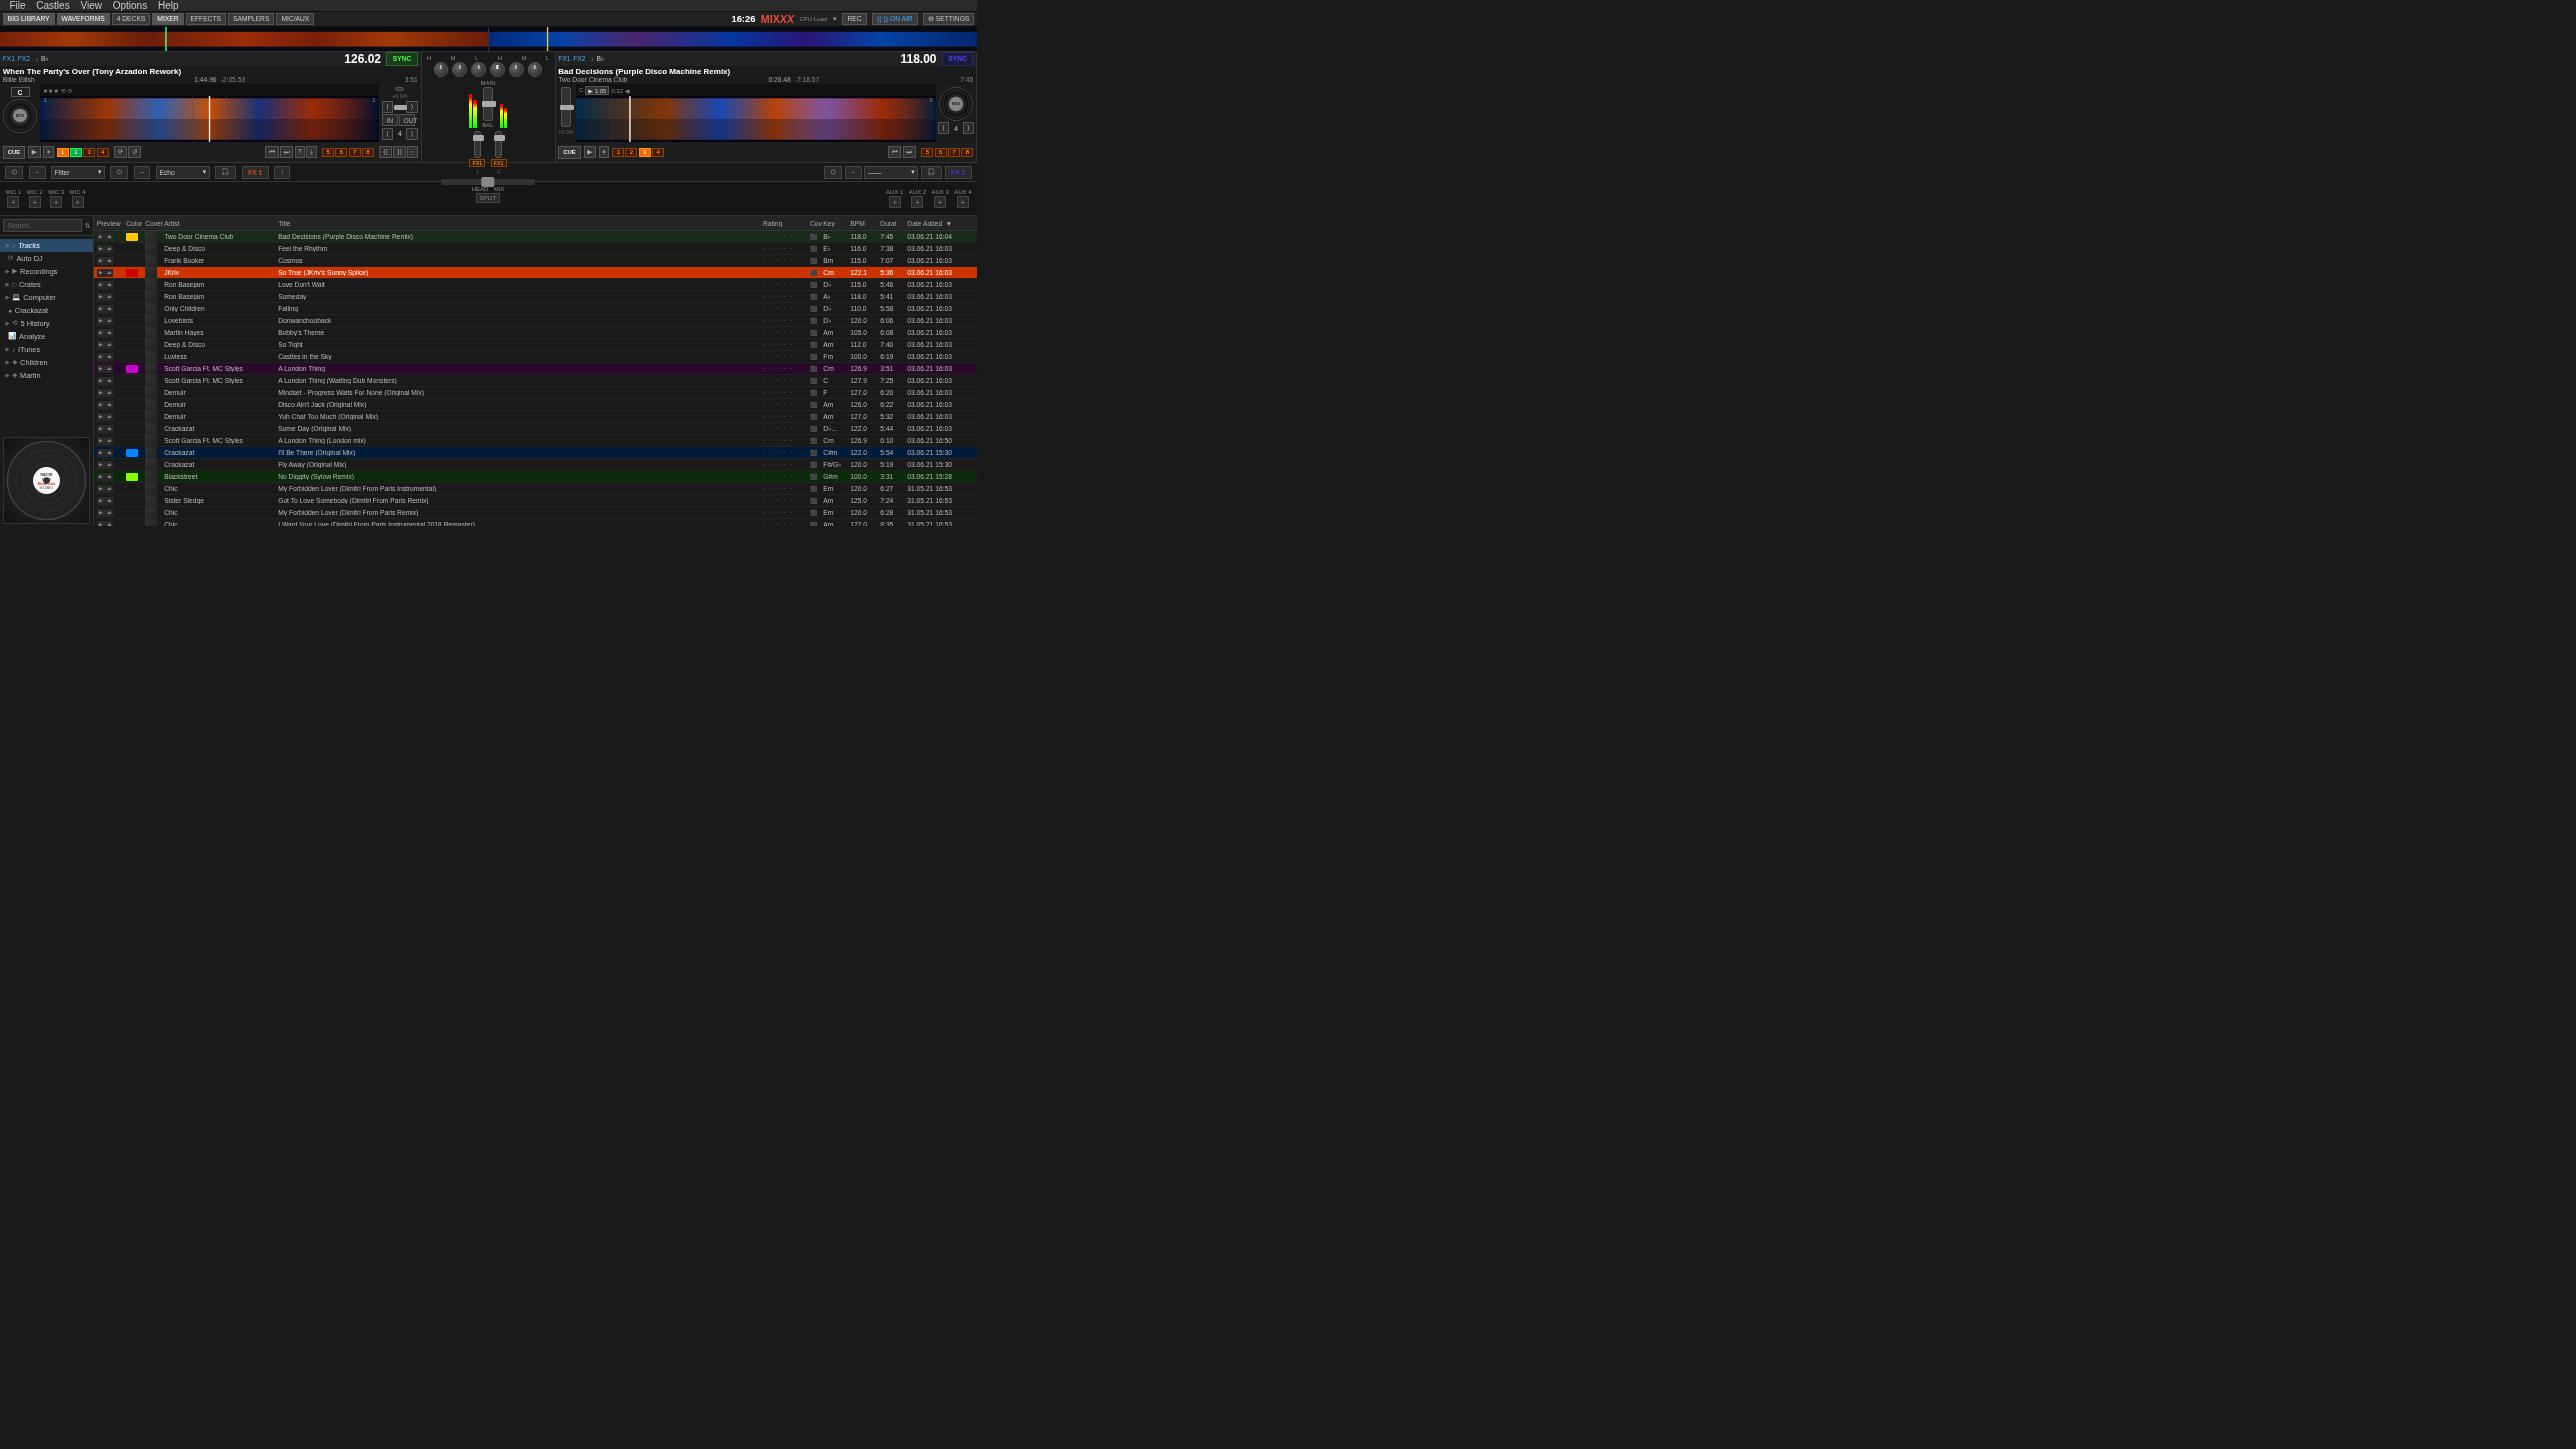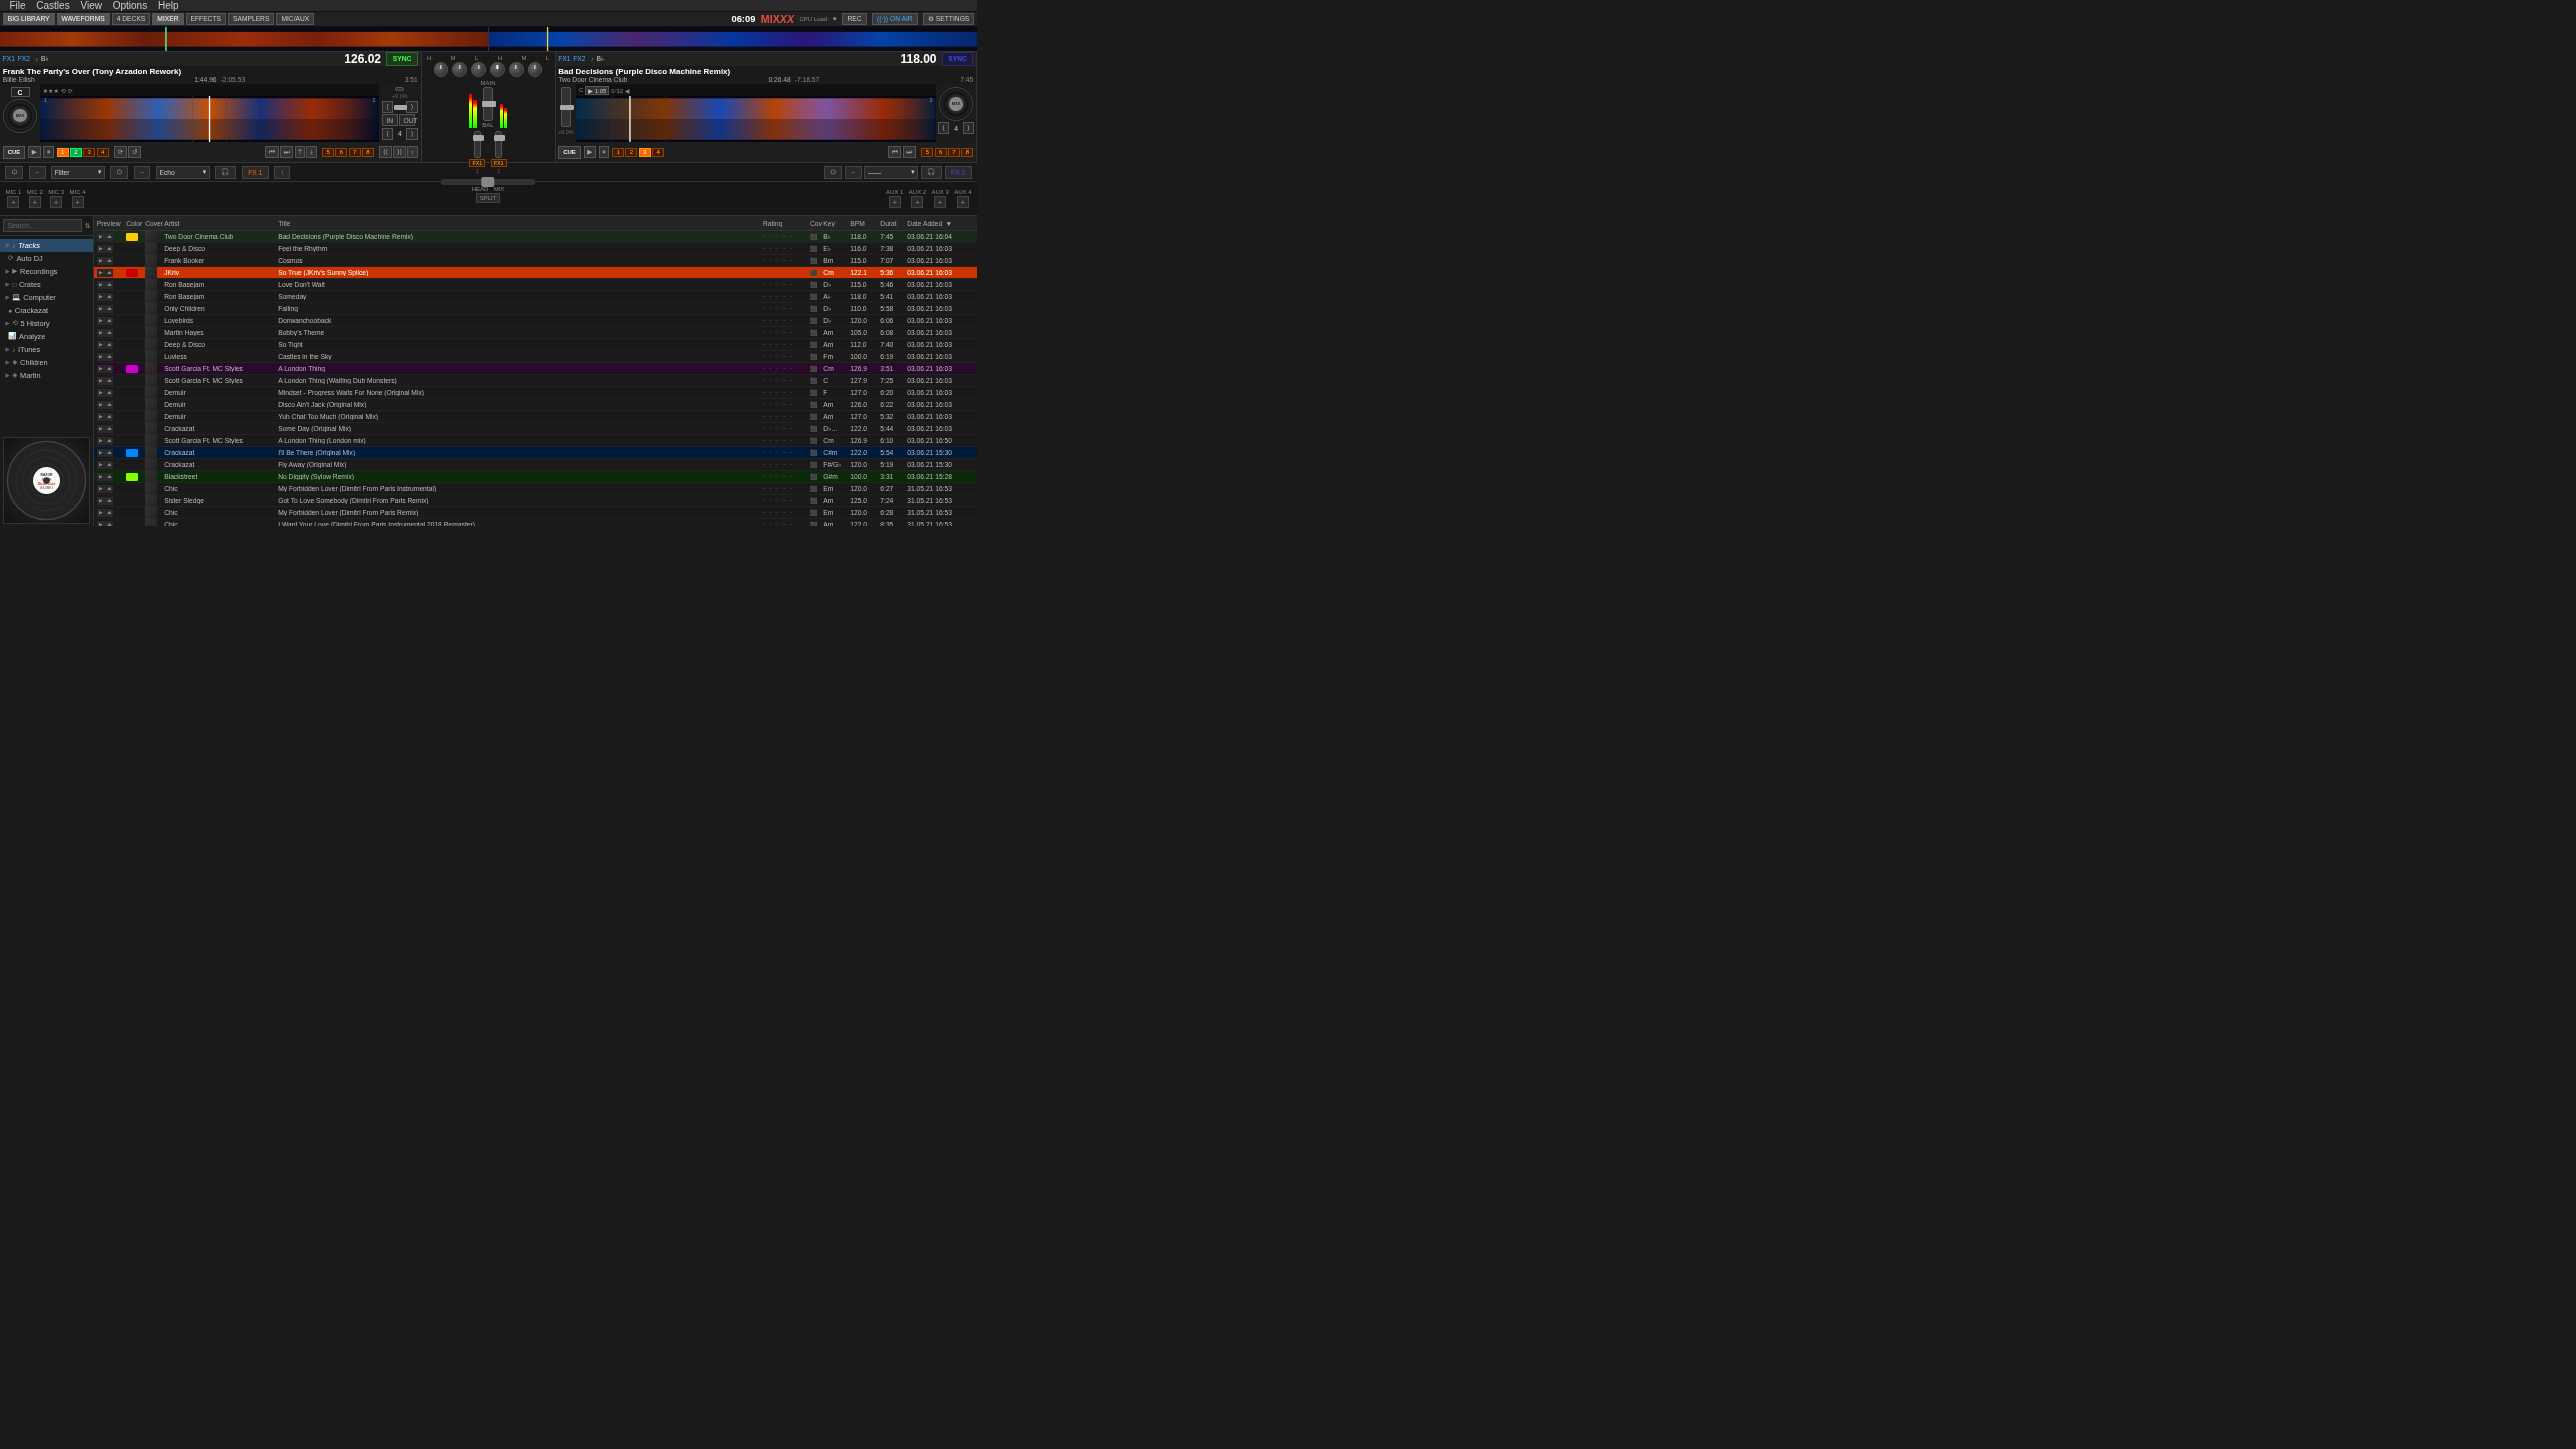--- a/index.html
+++ b/index.html
@@ -527,21 +527,21 @@
 
 <div class="toolbar">
   <button class="toolbar-btn active">BIG LIBRARY</button>
   <button class="toolbar-btn active">WAVEFORMS</button>
   <button class="toolbar-btn">4 DECKS</button>
   <button class="toolbar-btn active">MIXER</button>
   <button class="toolbar-btn">EFFECTS</button>
   <button class="toolbar-btn">SAMPLERS</button>
   <button class="toolbar-btn">MIC/AUX</button>
   <div class="toolbar-right">
-    <span class="time-display">06:09</span>
+    <span class="time-display">16:26</span>
     <span class="mixx-logo">MIX<span style="color:#e74c3c; font-style:italic;">XX</span></span>
     <span style="font-size:6px;color:#888;">CPU Load</span>
     <span style="color:#888;">●</span>
     <button class="toolbar-btn">REC</button>
     <button class="toolbar-btn on-air-btn">((·)) <span>ON AIR</span></button>
     <button class="toolbar-btn settings-btn">⚙ <span>SETTINGS</span></button>
   </div>
 </div>
 
 <div style="display:flex; height:25.5px; border-bottom: 0.7px solid #333;">
@@ -605,21 +605,21 @@
         <span style="font-size:6px; color:#888;">♪</span>
         <span style="font-size:6.7px; color:#ccc;">B♭</span>
       </div>
       <div style="margin-left:auto; display:flex; align-items:center; gap:5.4px;">
         <span style="font-size:12px; color:#fff; font-weight:bold;">126.02</span>
         <button class="sync-btn">SYNC</button>
       </div>
     </div>
 
     <div class="deck-title-row">
-      <div class="deck-title">Frank The Party's Over (Tony Arzadon Rework)</div>
+      <div class="deck-title">When The Party's Over (Tony Arzadon Rework)</div>
       <div class="deck-title-sub">
         <span class="deck-artist">Billie Eilish</span>
         <span style="display:flex; gap:4px; font-size:6.7px;">
           <span style="color:#aaa;">1:44.96</span>
           <span style="color:#888;">-2:05.53</span>
         </span>
         <span style="color:#888; font-size:6.7px;">3:51</span>
       </div>
     </div>
 

